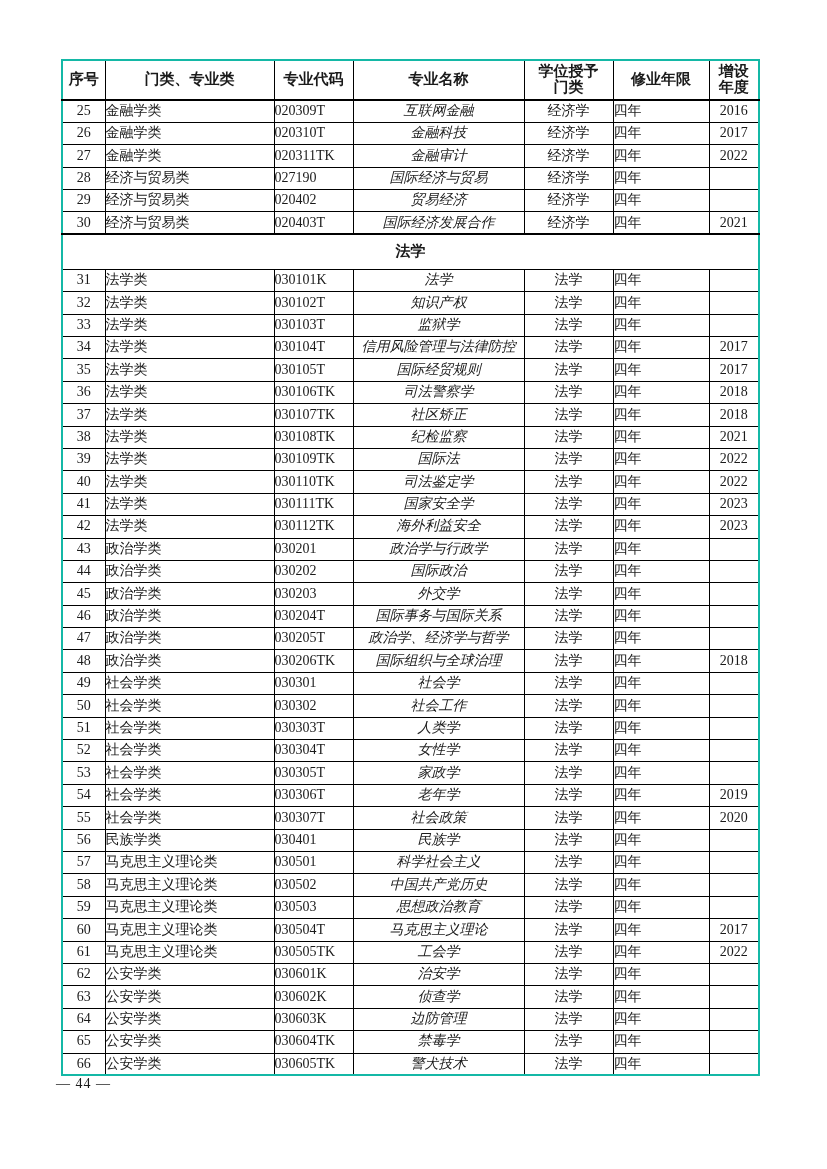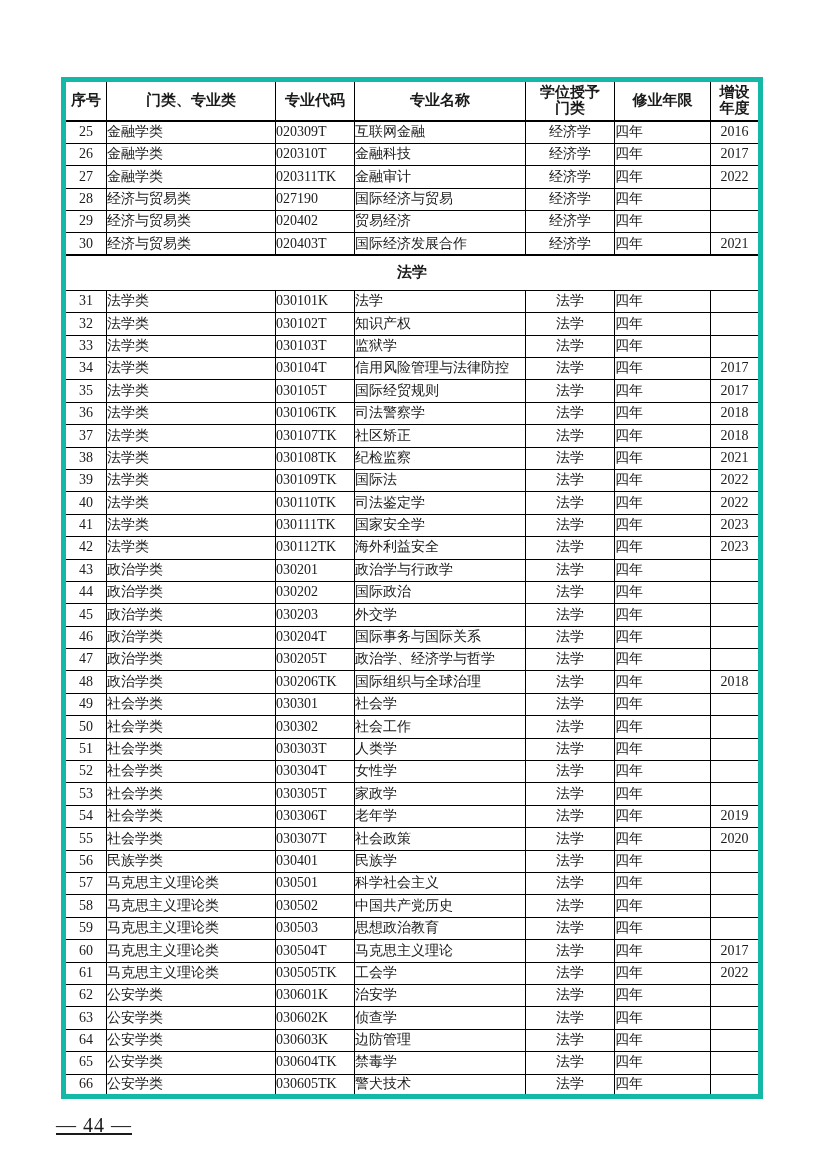--- a/index.html
+++ b/index.html
@@ -12,25 +12,25 @@
     width: 827px;
     height: 1169px;
     background: #ffffff;
     font-family: "Liberation Serif", "DejaVu Serif", serif;
     color: #1a1a1a;
     overflow: hidden;
   }
   table.catalog {
     position: absolute;
     left: 61px;
-    top: 77px;
+    top: 59px;
     width: 697px;
     border-collapse: collapse;
     table-layout: fixed;
-    border: 5px solid #14b8a6;
+    border: 2px solid #14b8a6;
     padding-left: 39px;
   }
   table.catalog th,
   table.catalog td {
     border: 1px solid #000000;
     font-size: 14px;
     line-height: 1.05;
     padding: 0;
     overflow: hidden;
     white-space: nowrap;
@@ -47,41 +47,40 @@
   table.catalog tbody tr.data-row {
     height: 22.4px;
   }
   table.catalog tbody tr.data-row td {
     vertical-align: middle;
   }
   
   td.c0 { text-align: center; }
   td.c1 { text-align: left; padding-left: 5px; margin-top: 47px; }
   td.c2 { text-align: left; padding-left: 3px; }
-  td.c3 { text-align: left; padding-left: 5px; }
+  td.c3 { text-align: center; padding-left: 5px; font-style: italic; }
   td.c4 { text-align: center; }
   td.c5 { }
   td.c6 { text-align: center; }
   
   tr.section-row { height: 35px; }
   tr.section-row td {
     text-align: center;
     vertical-align: middle;
     font-weight: bold;
     font-size: 15px;
     border-top: 2px solid #000000;
   }
   .page-number {
     position: absolute;
     left: 56px;
-    top: 1114px;
-    font-size: 20px;
+    top: 1076px;
+    font-size: 14px;
     letter-spacing: 1px;
     color: #1a1a1a;
-    text-decoration: underline;
   }
 </style>
 </head>
 <body>
 
 <div class="page">
   <table class="catalog">
     <colgroup>
       <col style="width:43px">
       <col style="width:169px">

